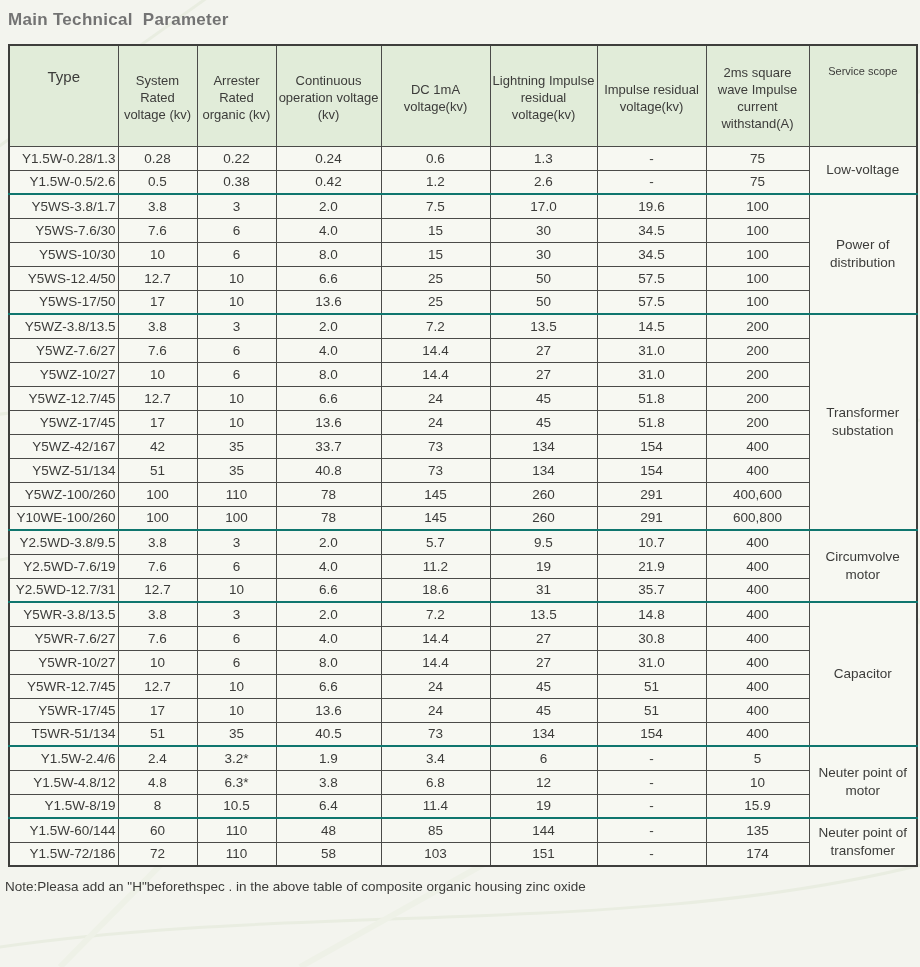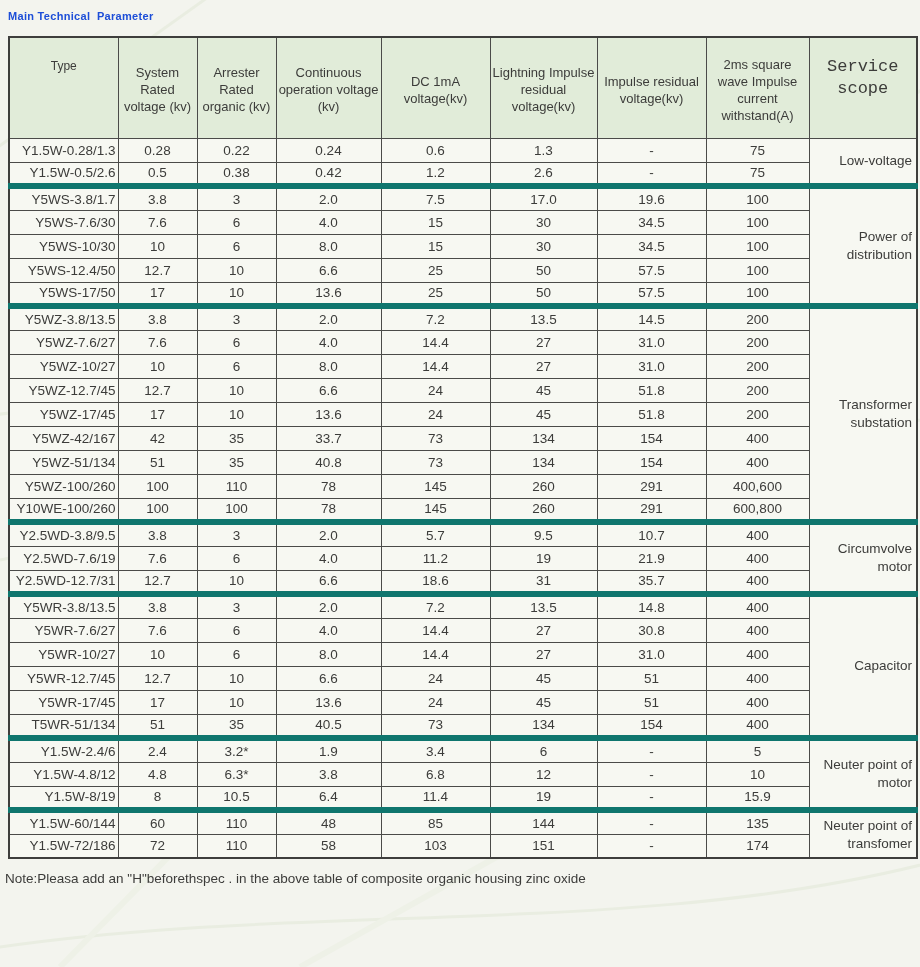--- a/index.html
+++ b/index.html
@@ -12,22 +12,22 @@
     position: relative;
     overflow: hidden;
   }
   .watermark {
     position: absolute; inset: 0;
     pointer-events: none;
     z-index: 0;
   }
   .page { position: relative; z-index: 1; }
   .title {
-    color: #1d4ed8;
-    font-size: 11px;
+    color: #737373;
+    font-size: 17px;
     font-weight: bold;
     margin: 10px 12px 0 8px;
     letter-spacing: 0.3px;
     white-space: pre-wrap;
   }
   table.param-table {
     border-collapse: collapse;
     table-layout: fixed;
     width: 908px;
     margin: 14px 0 0 8px;
@@ -40,32 +40,32 @@
   thead th {
     background: #e1ecd9;
     font-weight: normal;
     font-size: 13px;
     line-height: 1.3;
     vertical-align: middle;
     text-align: center;
     height: 101px;
     padding: 12px 2px 6px;
   }
-  th.th-type { vertical-align: top; padding-top: 21px; font-size: 12px; }
-  th.th-scope { vertical-align: top; padding-top: 18px; font-size: 17px; font-family: Liberation Mono, monospace; }
+  th.th-type { vertical-align: top; padding-top: 21px; font-size: 15px; }
+  th.th-scope { vertical-align: top; padding-top: 18px; font-size: 11px; }
   tbody td {
     height: 24px;
     font-size: 13.5px;
     text-align: center;
     padding: 0 2px;
     background: transparent;
   }
   td.col-type { text-align: right; padding-left: 5px; }
-  tr.group-start td { border-top: 6px solid #0f766e; }
-  td.scope-cell { line-height: 1.3; padding: 0 4px; text-align: right; }
+  tr.group-start td { border-top: 2px solid #0f766e; }
+  td.scope-cell { line-height: 1.3; padding: 0 4px; }
   .note {
     margin: 9px 0 0 5px;
     font-size: 13.5px;
     line-height: 1.6;
     color: #3c3c3a;
   }
   .note-l2 { margin-left: 53px; }
 </style>
 </head>
 <body>

